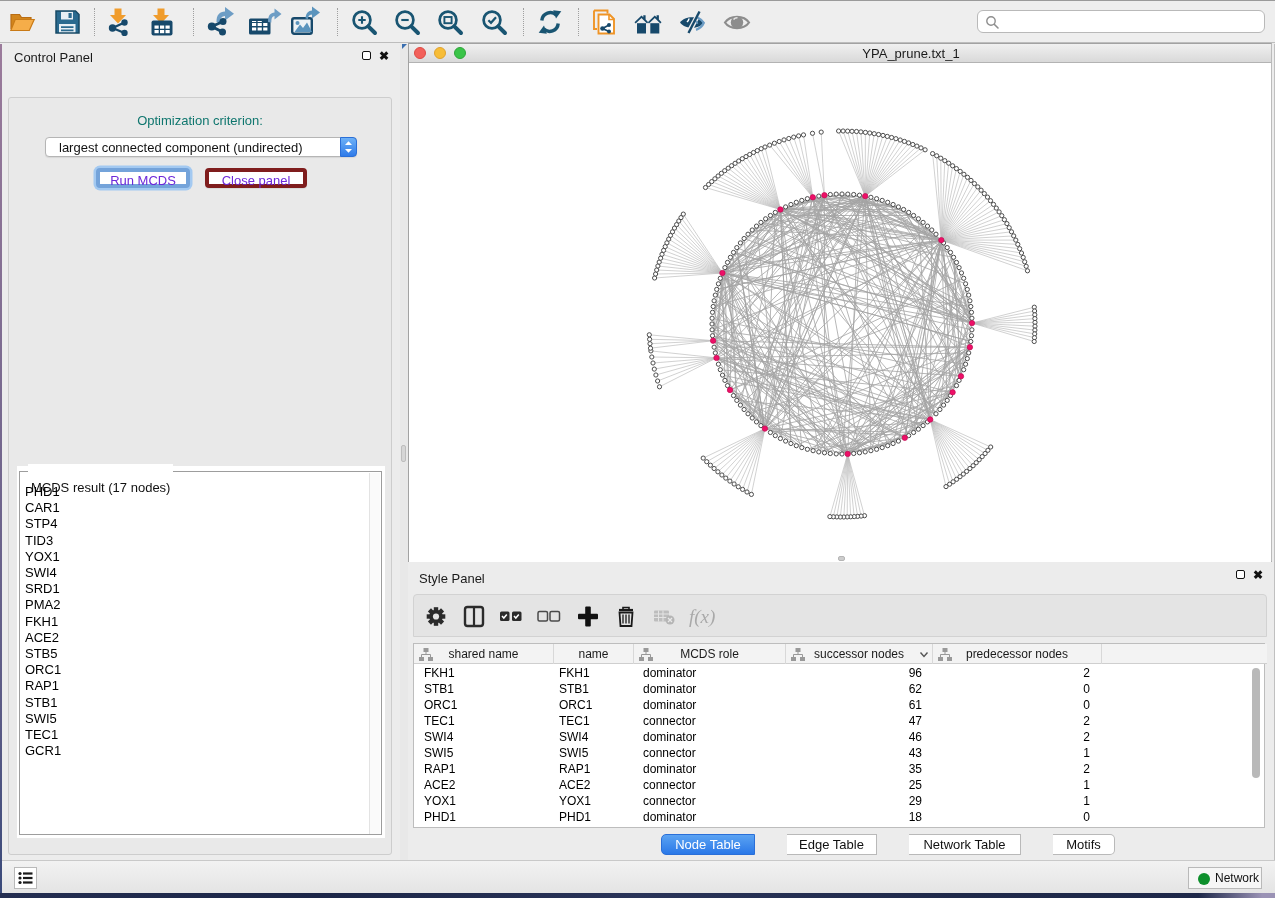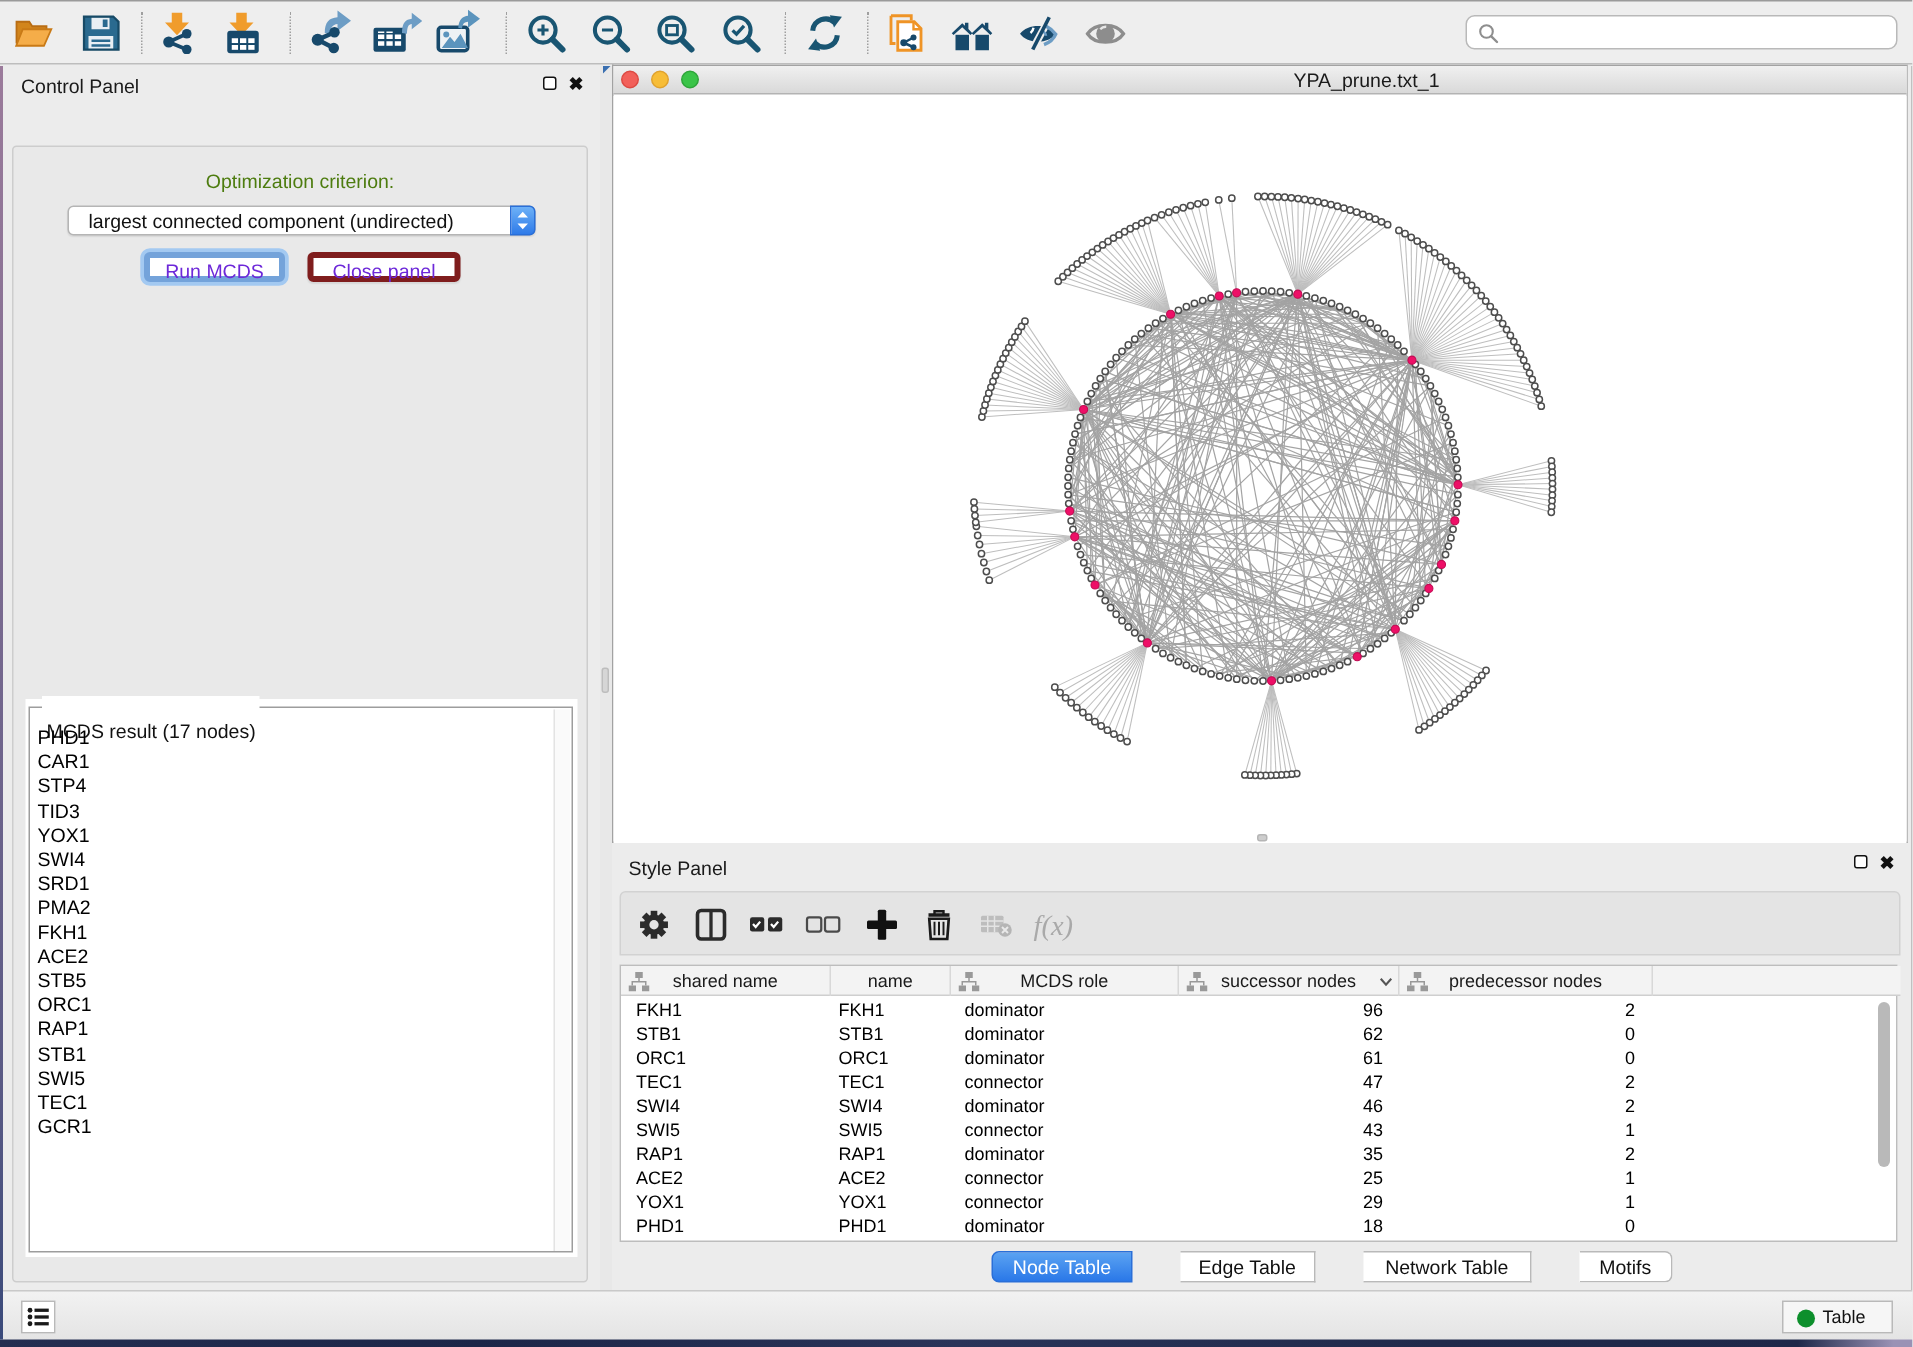--- a/index.html
+++ b/index.html
@@ -16,21 +16,21 @@
 #cpanel { position:absolute; left:0; top:44px; width:400px; height:816px; background:#ececec; }
 .paneltitle { position:absolute; left:14px; top:6px; font-size:13px; color:#1a1a1a; }
 .wbtn-sq { position:absolute; width:9px; height:9px; border:1.5px solid #111; border-radius:2px; background:#fff; }
 .wbtn-x { position:absolute; font-size:12px; font-weight:bold; color:#111; line-height:10px; }
 #cptabs { position:absolute; left:80px; top:31px; height:19px; display:flex; }
 .seg { height:19px; line-height:18px; font-size:13px; text-align:center; background:#fff; border:1px solid #c4c4c4; border-left:none; color:#111; text-align:center; }
 .seg.first { border-left:1px solid #c4c4c4; border-radius:4px 0 0 4px; }
 .seg.last { border-radius:0 4px 4px 0; }
 .seg.sel { background:linear-gradient(#62a8f4,#2a78e8); color:#fff; border-color:#2a6fd8; }
 #cpcontent { position:absolute; left:8px; top:53px; width:384px; height:758px; background:#e9e9e9; border:1px solid #cdcdcd; border-radius:3px; }
-#optlabel { position:absolute; left:0; top:15px; width:100%; text-align:center; font-size:13px; color:#4d7c0f; }
+#optlabel { position:absolute; left:0; top:15px; width:100%; text-align:center; font-size:13px; color:#0f766e; }
 #combo { position:absolute; left:36px; top:39px; width:312px; height:20px; background:#fff; border:1px solid #b5b5b5; border-radius:4px; box-shadow:0 1px 1px rgba(0,0,0,0.08); }
 #combo .ctext { position:absolute; left:13px; top:1px; line-height:17px; font-size:13px; color:#111; }
 #combo .spin { position:absolute; right:-1px; top:-1px; width:17px; height:20px; background:linear-gradient(#6db1f7,#2f7be9); border-radius:0 4px 4px 0; border:1px solid #2a6fd8; }
 .btn { position:absolute; height:20px; background:#fff; border:4px solid #7f1d1d; border-radius:4px; font-size:13px; text-align:center; line-height:18px; color:#6d28d9; box-shadow:0 1px 1px rgba(0,0,0,0.08); }
 #runbtn { left:87px; top:70px; width:94px; box-shadow:0 0 0 2.5px #a3c9f1; border-color:#74a3da; }
 #closebtn { left:196px; top:70px; width:102px; }
 #mcdsbox { position:absolute; left:8px; top:368px; width:368px; height:372px; background:#fff; }
 #mcdsfield { position:absolute; left:2px; top:5px; width:363px; height:364px; border:1px solid #9d9d9d; }
 #mcdslegend { position:absolute; left:8px; top:-8px; background:#fff; padding:16px 3px; font-size:13px; color:#111; }
 #mcdslist { position:absolute; left:1px; top:0px; width:348px; height:362px; font-size:13px; line-height:16.2px; padding-left:4px; padding-top:12px; color:#000; }
@@ -1259,18 +1259,18 @@
           <circle cx="5" cy="5.5" r="1.6"></circle>
           <circle cx="5" cy="10" r="1.6"></circle>
           <circle cx="5" cy="14.5" r="1.6"></circle>
           <rect x="8" y="4.4" width="9.5" height="2.2"></rect>
           <rect x="8" y="8.9" width="9.5" height="2.2"></rect>
           <rect x="8" y="13.4" width="9.5" height="2.2"></rect>
         </g>
       </svg></div>
   <div id="membtn">
       <div class="dot"></div>
-      <div class="mt">Table</div>
+      <div class="mt">Network</div>
     </div>
 </div>
 <div id="wallpaper"></div>
 <div id="leftedge"></div>
 <div id="rightedge"></div>
 
 </body></html>

